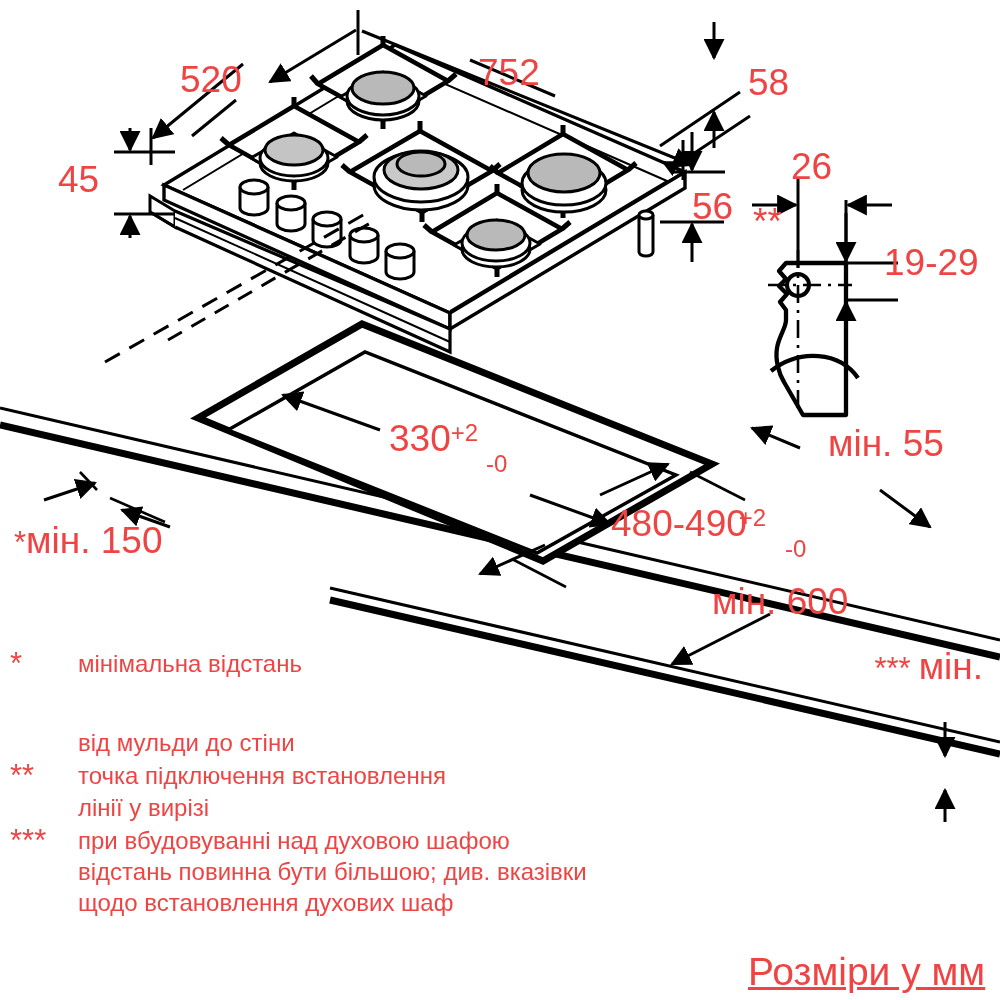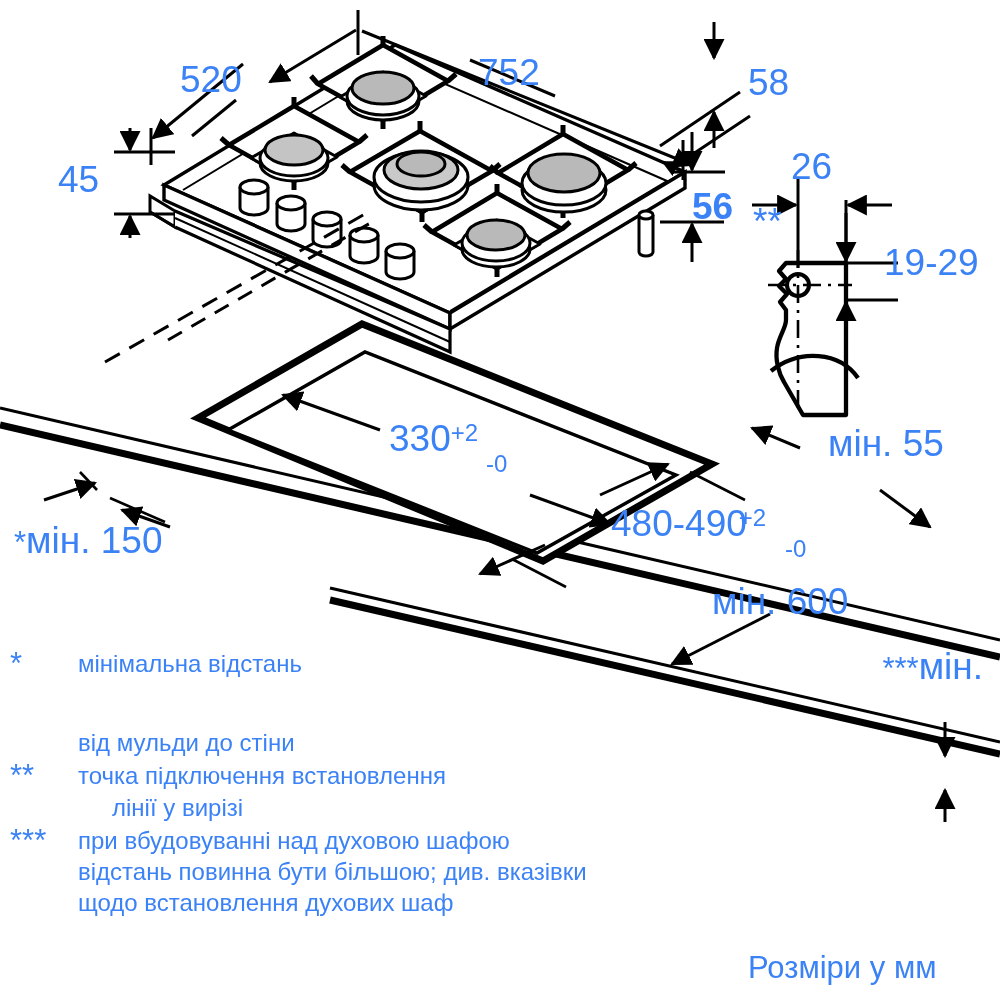--- a/index.html
+++ b/index.html
@@ -5,26 +5,26 @@
   html,body{margin:0;padding:0;background:#fff;}
   #root{
     position:relative;
     width:1000px;height:1000px;
     background:#ffffff;
     font-family:"Liberation Sans", sans-serif;
     color:#000;
     overflow:hidden;
   }
   svg{position:absolute;left:0;top:0;}
-  .txt{position:absolute;white-space:pre;font-family:"Liberation Sans", sans-serif;color:#3b82f6;line-height:1.0;}
+  .txt{position:absolute;white-space:pre;font-family:"Liberation Sans", sans-serif;color:#ef4444;line-height:1.0;}
   .dim{font-size:37px;}
   .note{font-size:24px;line-height:1.30;}
   .star{font-size:31px;}
   .sup{font-size:24px;}
-  .footer{font-size:31px;}
+  .footer{font-size:39px;text-decoration:underline;}
 </style>
 </head>
 <body>
 
 <div id="root">
 
   <svg width="1000" height="1000" viewBox="0 0 1000 1000">
     <defs>
       <marker id="ah" viewBox="0 0 10 10" refX="9" refY="5" markerWidth="7" markerHeight="7" orient="auto-start-reverse">
         <path d="M0,0 L10,5 L0,10 z" fill="#000"></path>
@@ -260,21 +260,21 @@
   </svg>
 
   <div class="txt dim" style="left:478px;top:54px;">752</div>
 
   <div class="txt dim" style="left:180px;top:61px;">520</div>
 
   <div class="txt dim" style="left:58px;top:161px;">45</div>
 
   <div class="txt dim" style="left:748px;top:64px;">58</div>
 
-  <div class="txt dim" style="left:692px;top:188px;font-weight:bold;">56</div>
+  <div class="txt dim" style="left:692px;top:188px;">56</div>
 
   <div class="txt dim" style="left:791px;top:148px;">26</div>
 
   <div class="txt dim" style="left:753px;top:203px;">**</div>
 
   <div class="txt dim" style="left:884px;top:244px;">19-29</div>
 
   <div style="position:absolute;left:389px;top:420px;">
     <span class="txt dim" style="position:relative;left:0;top:0;">330</span><span class="txt sup" style="position:relative;left:0;top:-10px;">+2</span>
     <span class="txt sup" style="position:absolute;left:97px;top:32px;">-0</span>
@@ -288,39 +288,39 @@
   <div style="position:absolute;left:14px;top:522px;">
     <span class="txt star" style="position:relative;">*</span><span class="txt dim" style="position:relative;">мін. 150</span>
   </div>
 
   <div class="txt dim" style="left:800px;top:425px;margin-left:28px;">мін. 55</div>
 
   <div class="txt dim" style="left:712px;top:583px;">мін. 600</div>
 
   <div style="position:absolute;left:833px;top:648px;text-align:right;width:150px;">
     <div style="white-space:nowrap;">
-      <span class="txt star" style="position:relative;">***</span><span class="txt dim" style="position:relative;">мін.</span>
+      <span class="txt star" style="position:relative;">***</span><span class="txt dim" style="position:relative;margin-left:8px;">мін.</span>
     </div>
   </div>
 
   <div style="position:absolute;left:10px;top:648px;">
 
     <div style="position:relative;display:flex;align-items:flex-start;">
       <span class="txt star" style="position:relative;width:68px;flex:0 0 68px;">*</span>
       <span style="display:block;">
         <span class="txt note" style="position:relative;display:block;">мінімальна відстань</span>
         <span class="txt note" style="position:relative;display:block;margin-top:48px;">від мульди до стіни</span>
       </span>
     </div>
 
     <div style="position:relative;display:flex;align-items:flex-start;margin-top:2px;">
       <span class="txt star" style="position:relative;width:68px;flex:0 0 68px;">**</span>
       <span style="display:block;">
         <span class="txt note" style="position:relative;display:block;">точка підключення встановлення</span>
-        <span class="txt note" style="position:relative;display:block;margin-left:34px;">лінії у вирізі</span>
+        <span class="txt note" style="position:relative;display:block;">лінії у вирізі</span>
       </span>
     </div>
 
     <div style="position:relative;display:flex;align-items:flex-start;margin-top:2px;">
       <span class="txt star" style="position:relative;width:68px;flex:0 0 68px;">***</span>
       <span style="display:block;">
         <span class="txt note" style="position:relative;display:block;">при вбудовуванні над духовою шафою</span>
         <span class="txt note" style="position:relative;display:block;">відстань повинна бути більшою; див. вказівки</span>
         <span class="txt note" style="position:relative;display:block;">щодо встановлення духових шаф</span>
       </span>

